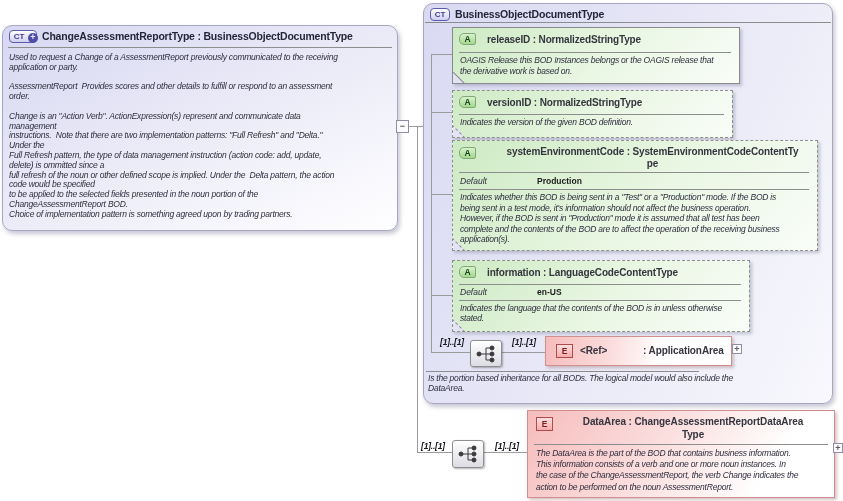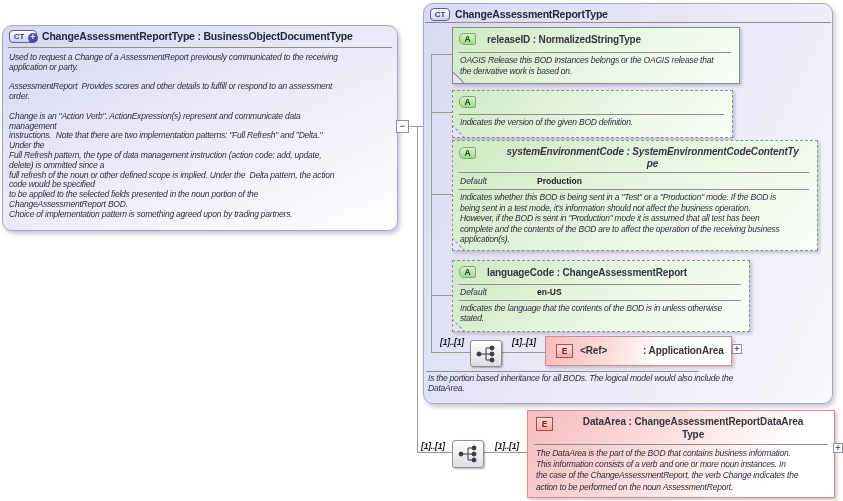--- a/index.html
+++ b/index.html
@@ -94,21 +94,21 @@
 delete) is ommitted since a
 full refresh of the noun or other defined scope is implied. Under the  Delta pattern, the action
 code would be specified
 to be applied to the selected fields presented in the noun portion of the
 ChangeAssessmentReport BOD.
 Choice of implementation pattern is something agreed upon by trading partners.</div>
   </div>
 
   <div class="lavbox box-ct" style="left:423px;top:3px;width:408px;height:399px;">
     <span class="badge ct-badge" style="left:6px;top:4px;width:20px;height:13px;">CT</span>
-    <div class="boxtitle" style="left:31px;top:4px;">ChangeAssessmentReportType</div>
+    <div class="boxtitle" style="left:31px;top:4px;">BusinessObjectDocumentType</div>
     <div class="sep" style="left:1px;right:1px;top:18px;"></div>
     <div class="sep" style="left:2px;top:367px;width:273px;"></div>
     <div class="desc" style="left:4px;top:370px;width:290px;">Is the portion based inheritance for all BODs. The logical model would also include the
 DataArea.</div>
   </div>
 
   <div class="hline" style="left:409px;top:126px;width:14px;"></div>
   <div class="vline" style="left:417px;top:127px;height:325px;"></div>
   <div class="hline" style="left:417px;top:452px;width:35px;"></div>
   <div class="hline" style="left:482px;top:452px;width:45px;"></div>
@@ -127,46 +127,47 @@
     <div class="attr-title" style="left:34px;top:6px;">releaseID : NormalizedStringType</div>
     <div class="sep" style="left:6px;right:8px;top:24px;"></div>
     <div class="desc" style="left:7px;top:27px;right:4px;line-height:10.6px;">OAGIS Release this BOD Instances belongs or the OAGIS release that
 the derivative work is based on.</div>
     <div class="bev"></div>
     <div class="bevline s"></div>
   </div>
 
   <div class="attr opt" style="left:452px;top:90px;width:279px;height:46px;">
     <span class="badge a-badge" style="left:6px;top:5px;width:17px;height:12px;">A</span>
+    <div class="attr-title" style="left:34px;top:6px;">versionID : NormalizedStringType</div>
     <div class="sep" style="left:6px;right:8px;top:23px;"></div>
     <div class="desc" style="left:7px;top:26px;right:4px;line-height:10.6px;">Indicates the version of the given BOD definition.</div>
     <div class="bev"></div>
     <div class="bevline d"></div>
   </div>
 
   <div class="attr opt" style="left:452px;top:140px;width:364px;height:109px;">
     <span class="badge a-badge" style="left:6px;top:6px;width:17px;height:12px;">A</span>
-    <div class="attr-title centered" style="left:38px;right:3px;top:5px;font-style:italic;">systemEnvironmentCode : SystemEnvironmentCodeContentTy
+    <div class="attr-title centered" style="left:38px;right:3px;top:5px;">systemEnvironmentCode : SystemEnvironmentCodeContentTy
 pe</div>
     <div class="sep" style="left:6px;right:8px;top:31px;"></div>
     <div class="deflabel" style="left:7px;top:35px;">Default</div>
     <div class="defvalue" style="left:48px;top:35px;">Production</div>
     <div class="sep" style="left:6px;right:8px;top:48px;"></div>
     <div class="desc" style="left:7px;top:51px;right:4px;line-height:10.6px;">Indicates whether this BOD is being sent in a "Test" or a "Production" mode. If the BOD is
 being sent in a test mode, it's information should not affect the business operation.
 However, if the BOD is sent in "Production" mode it is assumed that all test has been
 complete and the contents of the BOD are to affect the operation of the receiving business
 application(s).</div>
     <div class="bev"></div>
     <div class="bevline d"></div>
   </div>
 
   <div class="attr opt" style="left:452px;top:260px;width:296px;height:70px;">
     <span class="badge a-badge" style="left:6px;top:5px;width:17px;height:12px;">A</span>
-    <div class="attr-title" style="left:34px;top:6px;">languageCode : ChangeAssessmentReport</div>
+    <div class="attr-title" style="left:34px;top:6px;">information : LanguageCodeContentType</div>
     <div class="sep" style="left:6px;right:8px;top:23px;"></div>
     <div class="deflabel" style="left:7px;top:26px;">Default</div>
     <div class="defvalue" style="left:48px;top:26px;">en-US</div>
     <div class="sep" style="left:6px;right:8px;top:39px;"></div>
     <div class="desc" style="left:7px;top:42px;right:4px;line-height:10.2px;">Indicates the language that the contents of the BOD is in unless otherwise
 stated.</div>
     <div class="bev"></div>
     <div class="bevline d"></div>
   </div>
 

